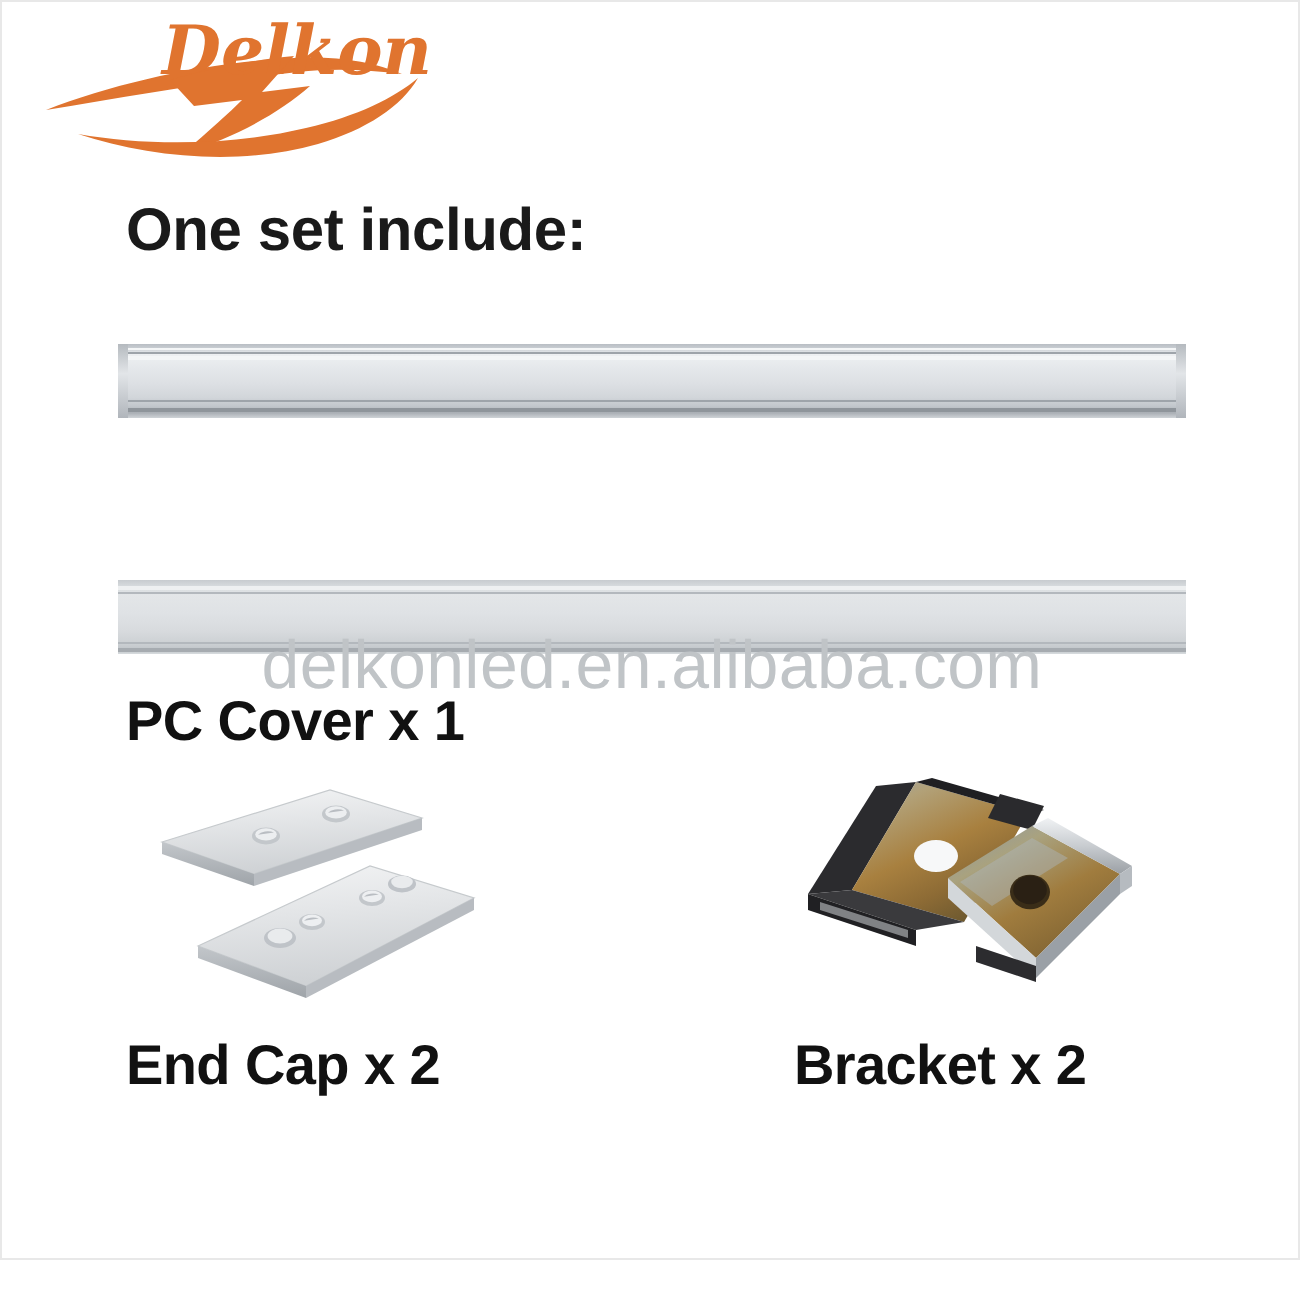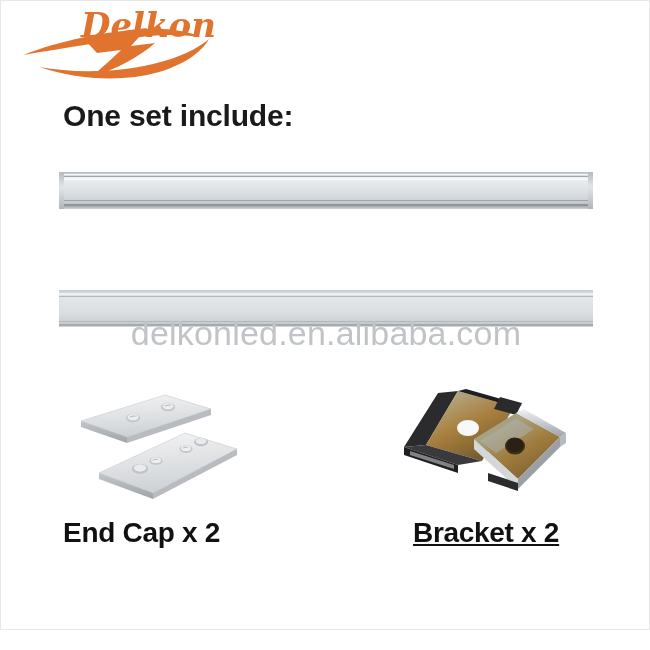--- a/index.html
+++ b/index.html
@@ -47,21 +47,21 @@
     position: absolute;
     font-weight: bold;
     color: #111111;
     font-size: 28px;
     letter-spacing: -0.3px;
     white-space: nowrap;
   }
   #label-channel { left: 62px; top: 222px; }
   #label-cover   { left: 62px; top: 344px; }
   #label-endcap  { left: 62px; top: 516px; }
-  #label-bracket { left: 412px; top: 516px; text-decoration: underline; }
+  #label-bracket { left: 396px; top: 516px; }
 
   
   #channel-bar {
     position: absolute;
     left: 58px;
     top: 171px;
     width: 534px;
     height: 37px;
   }
   .chan-body {
@@ -191,20 +191,21 @@
   </div>
 
   <div id="cover-bar">
     <div class="cov-body"></div>
     <div class="cov-hi" style="top:3px;  height:2px;"></div>
     <div class="cov-line" style="top:6px;  height:1px;"></div>
     <div class="cov-line" style="top:31px; height:1px;"></div>
     <div class="cov-line" style="top:34px; height:2px; background:#a6abb0;"></div>
   </div>
   <div id="watermark">delkonled.en.alibaba.com</div>
+  <div class="part-label" id="label-cover">PC Cover x 1</div>
 
   <div id="endcaps">
     <svg width="200" height="124" viewBox="0 0 200 124" xmlns="http://www.w3.org/2000/svg">
       <defs>
         <linearGradient id="capTop" x1="0" y1="0" x2="0.2" y2="1">
           <stop offset="0%" stop-color="#f3f4f5"></stop>
           <stop offset="45%" stop-color="#e3e5e7"></stop>
           <stop offset="100%" stop-color="#cfd2d5"></stop>
         </linearGradient>
         <linearGradient id="capEdge" x1="0" y1="0" x2="0" y2="1">

